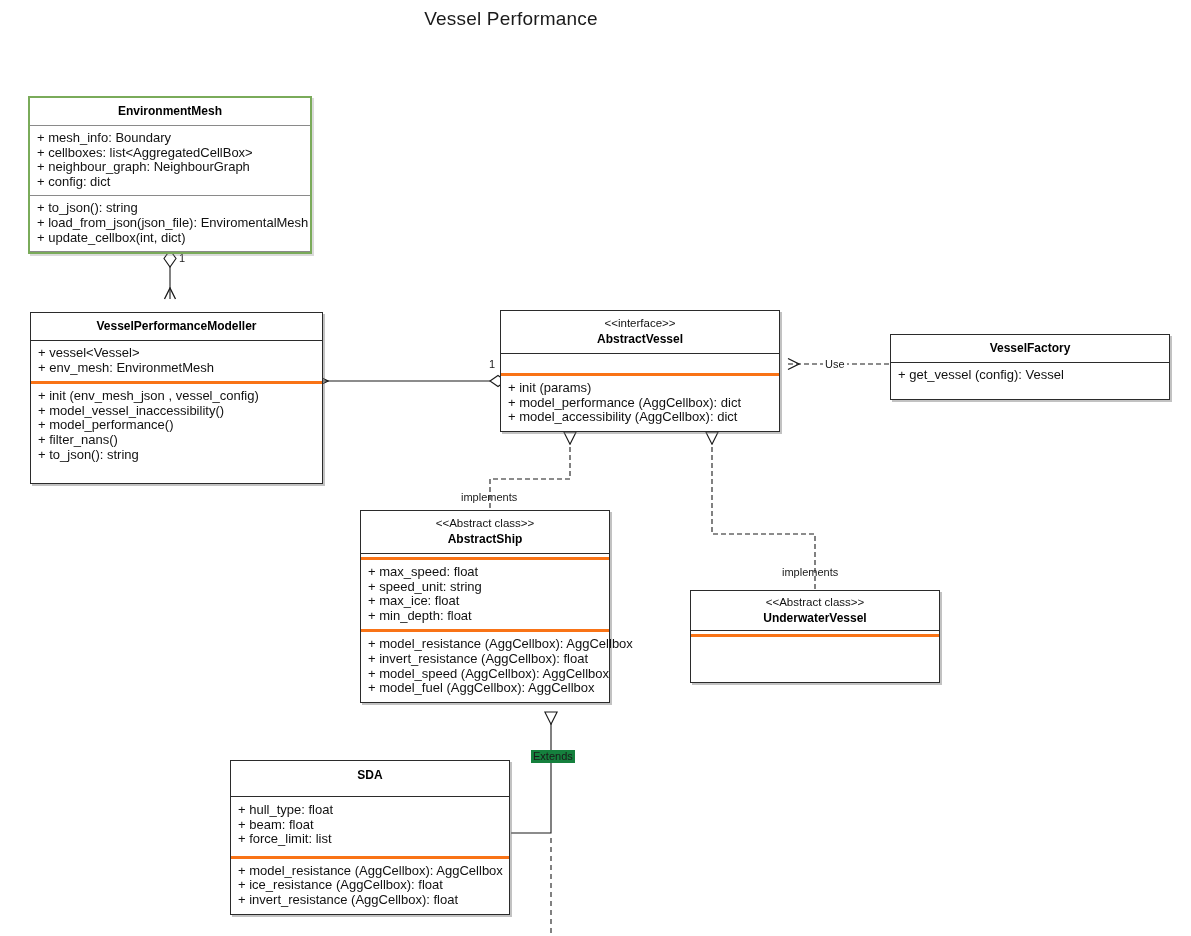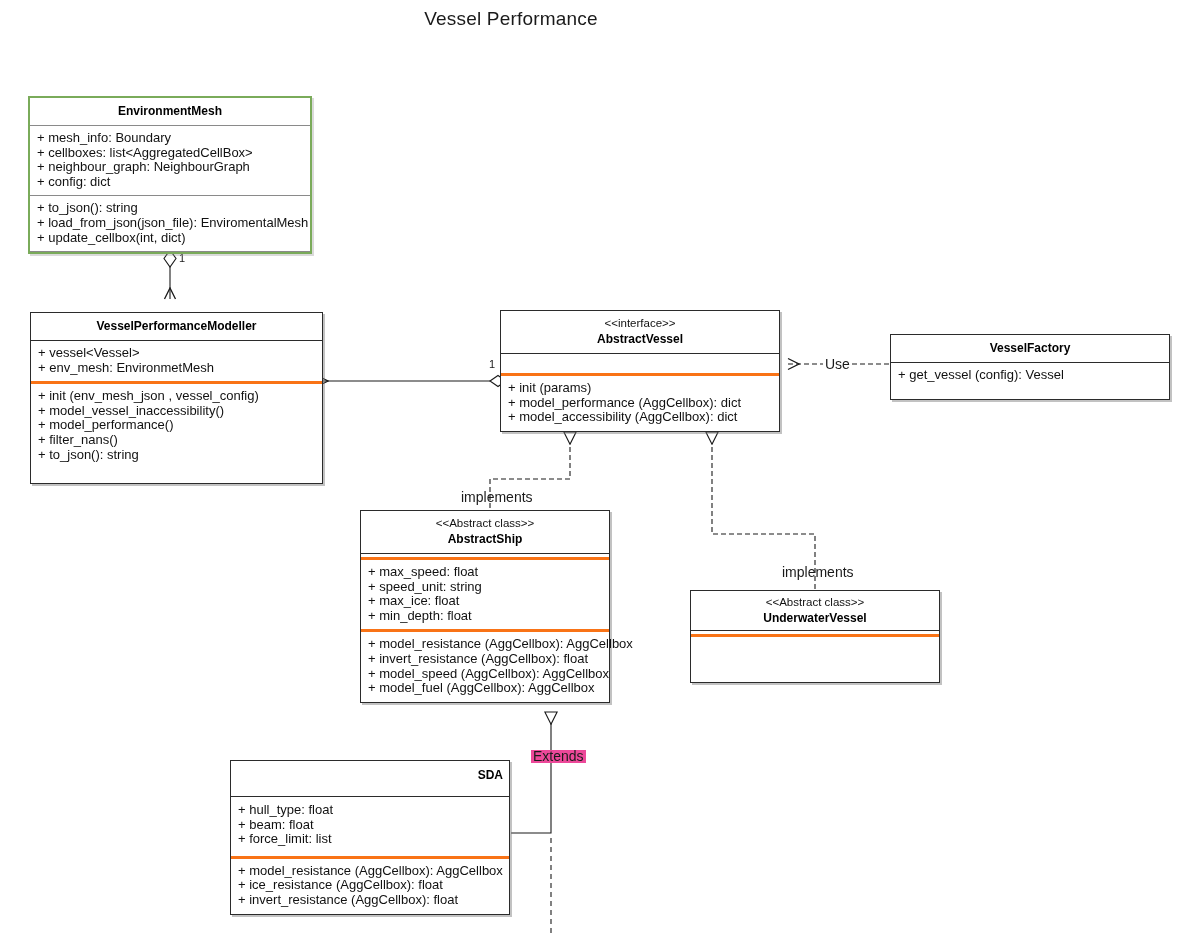--- a/index.html
+++ b/index.html
@@ -95,21 +95,21 @@
   .uml-row {
     font-size: 13px;
     line-height: 14.6px;
     white-space: nowrap;
     color: #111;
   }
 
   
   .edge-label {
     position: absolute;
-    font-size: 14px;
+    font-size: 11px;
     line-height: 13px;
     color: #1a1a1a;
     white-space: nowrap;
     background: transparent;
   }
   .edge-label.mult {
     font-size: 11px;
   }
 </style>
 </head>
@@ -160,21 +160,21 @@
   <div class="edge-label mult" style="left:179px; top:252px;">1</div>
 
   <div class="edge-label mult" style="left:489px; top:358px;">1</div>
 
   <div class="edge-label" style="left:823px; top:358px; background:#ffffff; padding:0 2px;">Use</div>
 
   <div class="edge-label" style="left:461px; top:491px;">implements</div>
 
   <div class="edge-label" style="left:782px; top:566px;">implements</div>
 
-  <div class="edge-label" style="left:531px; top:750px; background:#ec4899; padding:0 2px;">Extends</div>
+  <div class="edge-label" style="left:531px; top:750px; background:#15803d; padding:0 2px;">Extends</div>
 
   <div class="uml-class accent-green" style="left:28px; top:96px; width:284px;">
     <div class="uml-head">
       <span class="uml-name">EnvironmentMesh</span>
     </div>
     <div class="uml-compartment">
       <div class="uml-row">+ mesh_info: Boundary</div>
       <div class="uml-row">+ cellboxes: list&lt;AggregatedCellBox&gt;</div>
       <div class="uml-row">+ neighbour_graph: NeighbourGraph</div>
       <div class="uml-row">+ config: dict</div>
@@ -248,21 +248,21 @@
   <div class="uml-class" style="left:690px; top:590px; width:250px;">
     <div class="uml-head" style="padding:4px 6px 4px 6px;">
       <span class="uml-stereo">&lt;&lt;Abstract class&gt;&gt;</span>
       <span class="uml-name">UnderwaterVessel</span>
     </div>
     <div class="uml-compartment empty"></div>
     <div class="uml-compartment last" style="height:45px;"></div>
   </div>
 
   <div class="uml-class" style="left:230px; top:760px; width:280px;">
-    <div class="uml-head" style="padding:6px 6px 13px 6px;text-align:right;">
+    <div class="uml-head" style="padding:6px 6px 13px 6px;">
       <span class="uml-name">SDA</span>
     </div>
     <div class="uml-compartment" style="padding:6px 7px 9px 7px;">
       <div class="uml-row">+ hull_type: float</div>
       <div class="uml-row">+ beam: float</div>
       <div class="uml-row">+ force_limit: list</div>
     </div>
     <div class="uml-compartment last">
       <div class="uml-row">+ model_resistance (AggCellbox): AggCellbox</div>
       <div class="uml-row">+ ice_resistance (AggCellbox): float</div>

